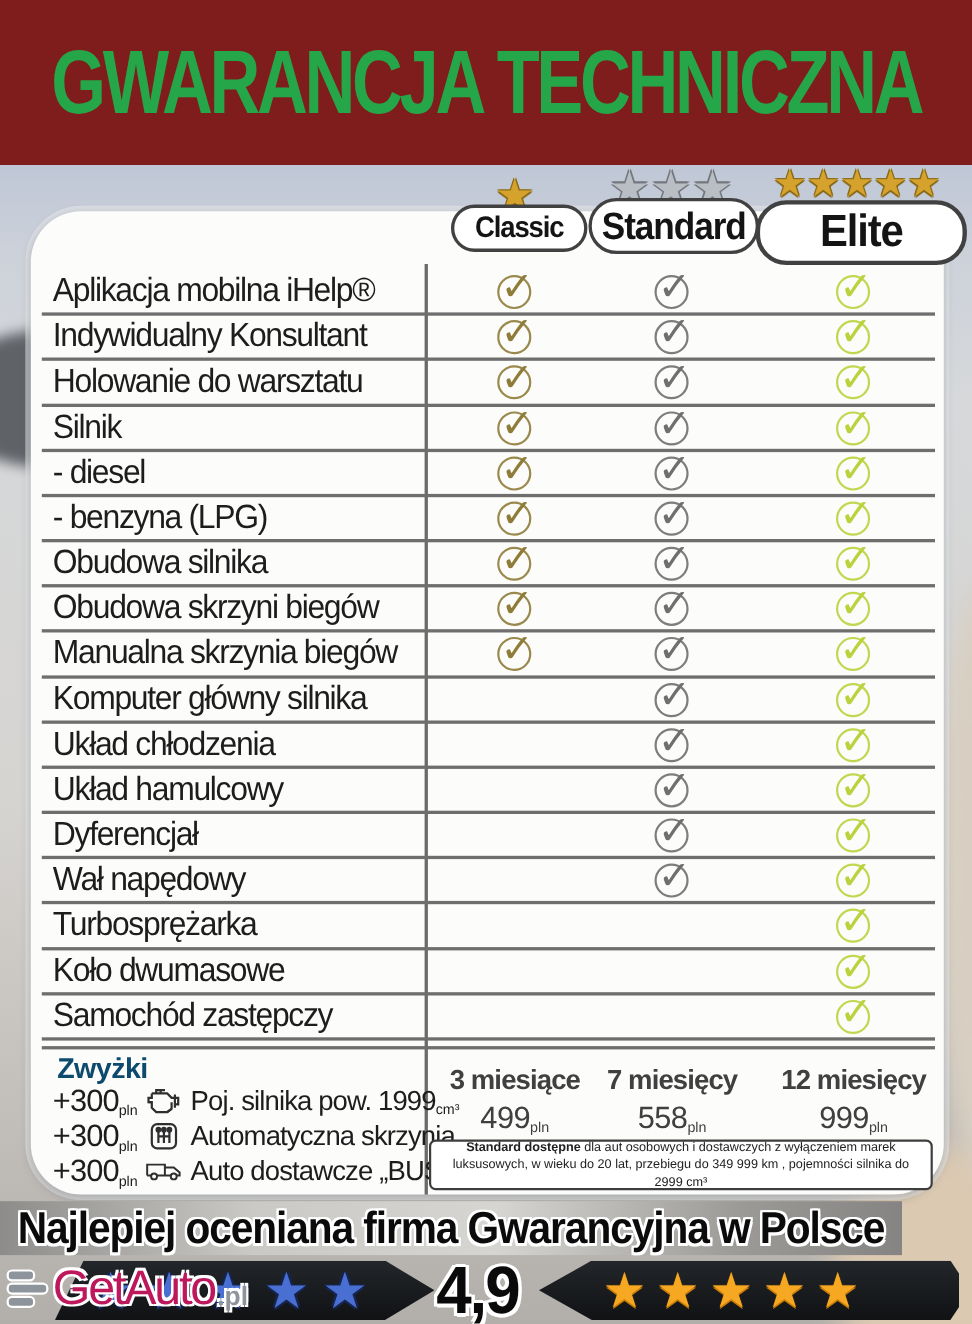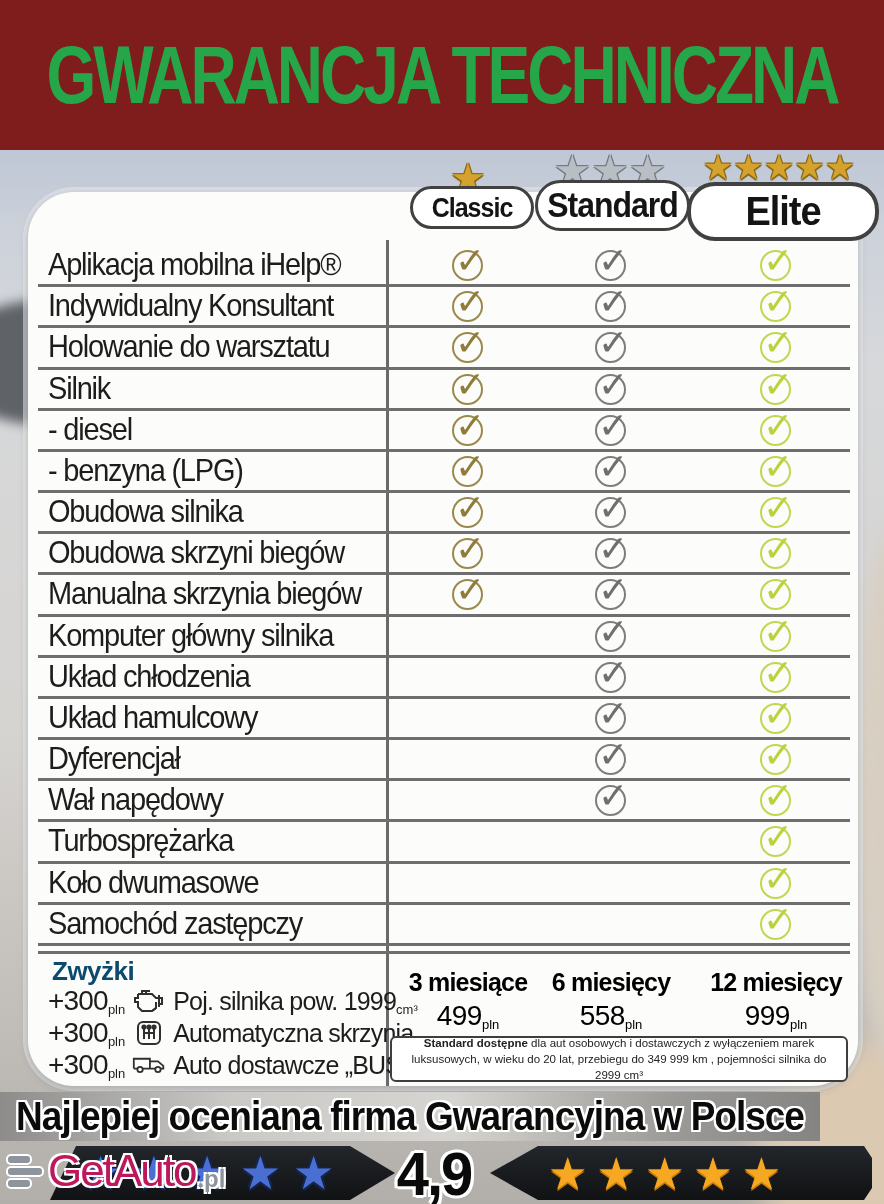--- a/index.html
+++ b/index.html
@@ -61,21 +61,21 @@
   .dline{position:absolute;left:38px;top:951px;width:812px;height:3px;background:#6e6e6e;z-index:2;}
 
   
   .sur-header{position:absolute;left:52px;top:956px;font-size:26px;font-weight:bold;letter-spacing:-0.5px;color:#0c4a6e;z-index:2;}
   .sur-item{position:absolute;left:48px;height:30px;display:flex;align-items:center;gap:7px;
             font-size:25px;letter-spacing:-0.8px;color:#1d1d1d;z-index:2;white-space:nowrap;}
   .si0{top:986px;}.si1{top:1018px;}.si2{top:1050px;}
   .sur-amt{font-size:28px;}
   .sub-unit{font-size:13px;vertical-align:baseline;position:relative;top:4px;letter-spacing:0;}
   .sur-icon{display:inline-flex;width:34px;justify-content:center;}
-  .price-block{position:absolute;top:968px;width:170px;text-align:center;color:#000000;z-index:2;}
+  .price-block{position:absolute;top:968px;width:170px;text-align:center;color:#404040;z-index:2;}
   .pb0{left:383px;}.pb1{left:526px;}.pb2{left:691px;}
   .price-block .dur{font-size:25px;font-weight:bold;letter-spacing:-0.8px;}
   .price-block .amt{font-size:28px;margin-top:3px;letter-spacing:-0.5px;}
   .disclaimer{position:absolute;left:390px;top:1036px;width:458px;height:46px;box-sizing:border-box;
               border:2px solid #3e3e3e;border-radius:6px;background:#fff;z-index:2;
               display:flex;align-items:center;justify-content:center;text-align:center;
               font-size:11.5px;line-height:1.4;color:#222;padding:2px 10px;}
 
   
   .banner{position:absolute;left:0;top:1092px;width:820px;height:49px;
@@ -413,21 +413,21 @@
         </svg>
     </span>
     <span class="sur-label"><span>Auto dostawcze „BUS”</span></span>
   </div>
 
   <div class="price-block pb0">
     <div class="dur">3 miesiące</div>
     <div class="amt"><span>499</span><span class="sub-unit">pln</span></div>
   </div>
   <div class="price-block pb1">
-    <div class="dur">6 miesięcy</div>
+    <div class="dur">7 miesięcy</div>
     <div class="amt"><span>558</span><span class="sub-unit">pln</span></div>
   </div>
   <div class="price-block pb2">
     <div class="dur">12 miesięcy</div>
     <div class="amt"><span>999</span><span class="sub-unit">pln</span></div>
   </div>
 
   <div class="disclaimer">
     <span><b>Standard dostępne</b><span> dla aut osobowych i dostawczych z wyłączeniem marek luksusowych, w wieku do 20 lat,  przebiegu do 349 999 km , pojemności silnika do 2999 cm³</span></span>
   </div>

